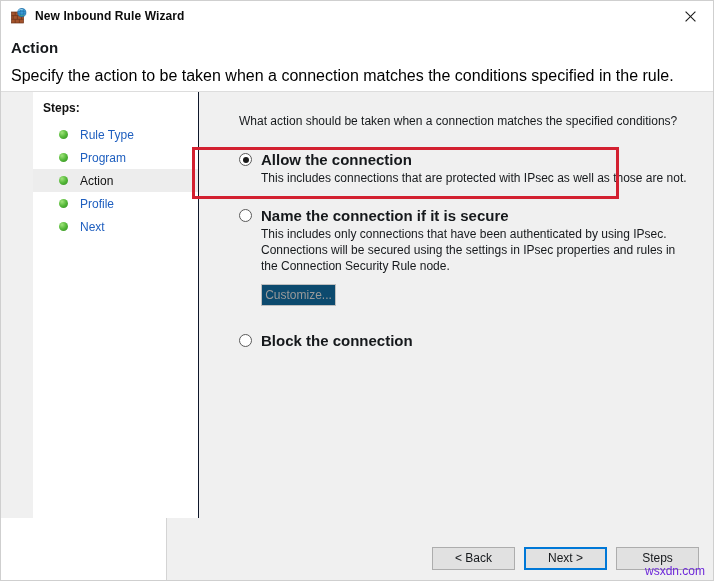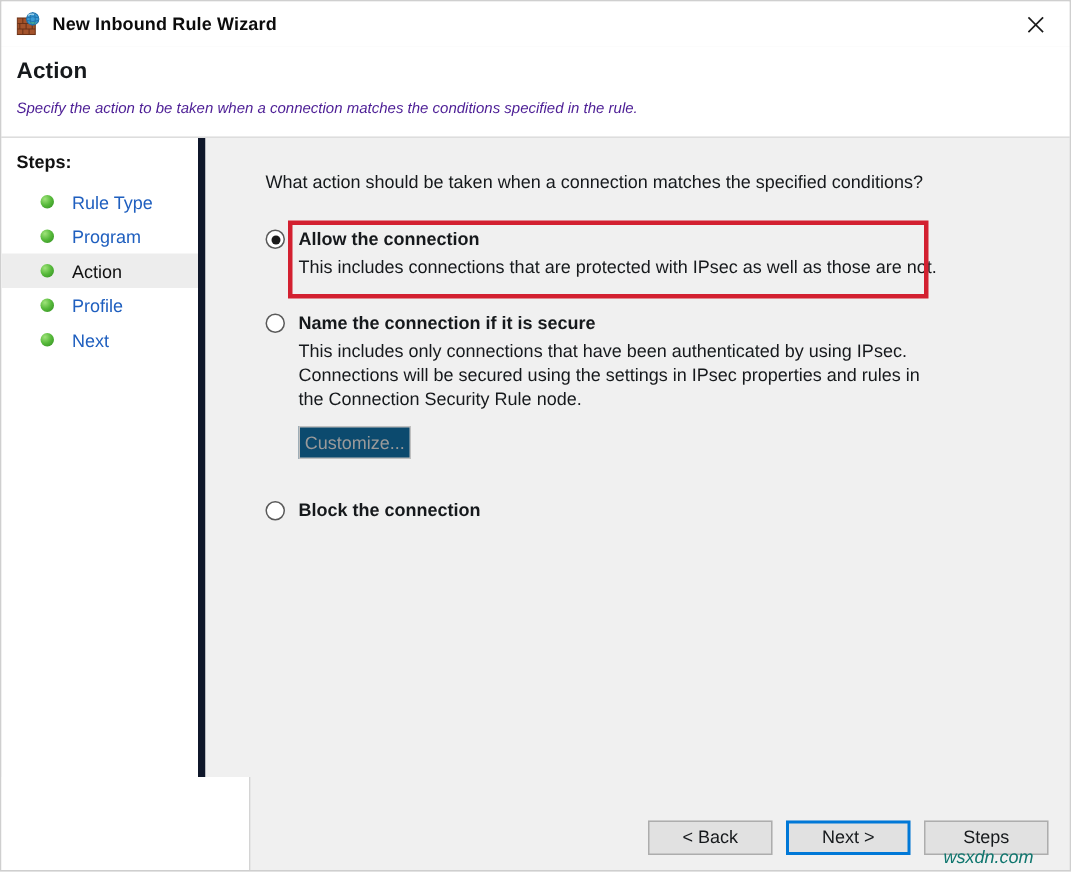--- a/index.html
+++ b/index.html
@@ -72,41 +72,41 @@
     box-sizing: border-box;
   }
   .header-title {
     font-size: 15px;
     font-weight: bold;
     color: #16191c;
     margin: 8px 0 0 0;
     letter-spacing: 0.1px;
   }
   .header-sub {
-    font-size: 10px;
-    color: #4c1d95;
+    font-size: 16px;
+    color: #000000;
     margin-top: 11px;
-    font-style: italic;
   }
 
   
   .body-area {
     flex: 1 1 auto;
     display: flex;
     min-height: 0;
     border-top: 1px solid #dddddd;
   }
 
   .sidebar {
-    width: 136px;
-    background: #ffffff;
-    border-right: 5px solid #0f172a;
+    width: 166px;
+    background: #ffffff;
+    border-right: 1px solid #0f172a;
     box-sizing: border-box;
     flex: 0 0 auto;
     padding-top: 0;
+    margin-left: 32px;
   }
   .steps-title {
     font-size: 12px;
     font-weight: bold;
     color: #111111;
     padding: 9px 0 8px 10px;
   }
   .step-row {
     display: flex;
     align-items: center;
@@ -174,21 +174,21 @@
     left: 50%;
     top: 50%;
     width: 6px;
     height: 6px;
     margin-left: -3px;
     margin-top: -3px;
     border-radius: 50%;
     background: #1a1a1a;
   }
   .option-title {
-    font-size: 12px;
+    font-size: 15px;
     font-weight: bold;
     color: #16191c;
     line-height: 15px;
   }
   .option-desc {
     font-size: 12px;
     color: #16191c;
     margin-left: 22px;
     margin-top: 3px;
     line-height: 16px;
@@ -264,26 +264,25 @@
     top: 0;
     width: 166px;
     height: 62px;
     background: #ffffff;
     border-right: 1px solid #d4d4d4;
     box-sizing: border-box;
   }
 
   .watermark {
     position: absolute;
-    right: 24px;
+    right: 8px;
     bottom: 2px;
     font-size: 12px;
-    color: #0f766e;
+    color: #6d28d9;
     font-family: "Liberation Sans", sans-serif;
-    font-style: italic;
   }
 </style>
 </head>
 <body>
 
 <div class="window">
 
   <div class="titlebar">
     <div class="titlebar-icon">
       <svg width="16" height="16" viewBox="0 0 16 16">

